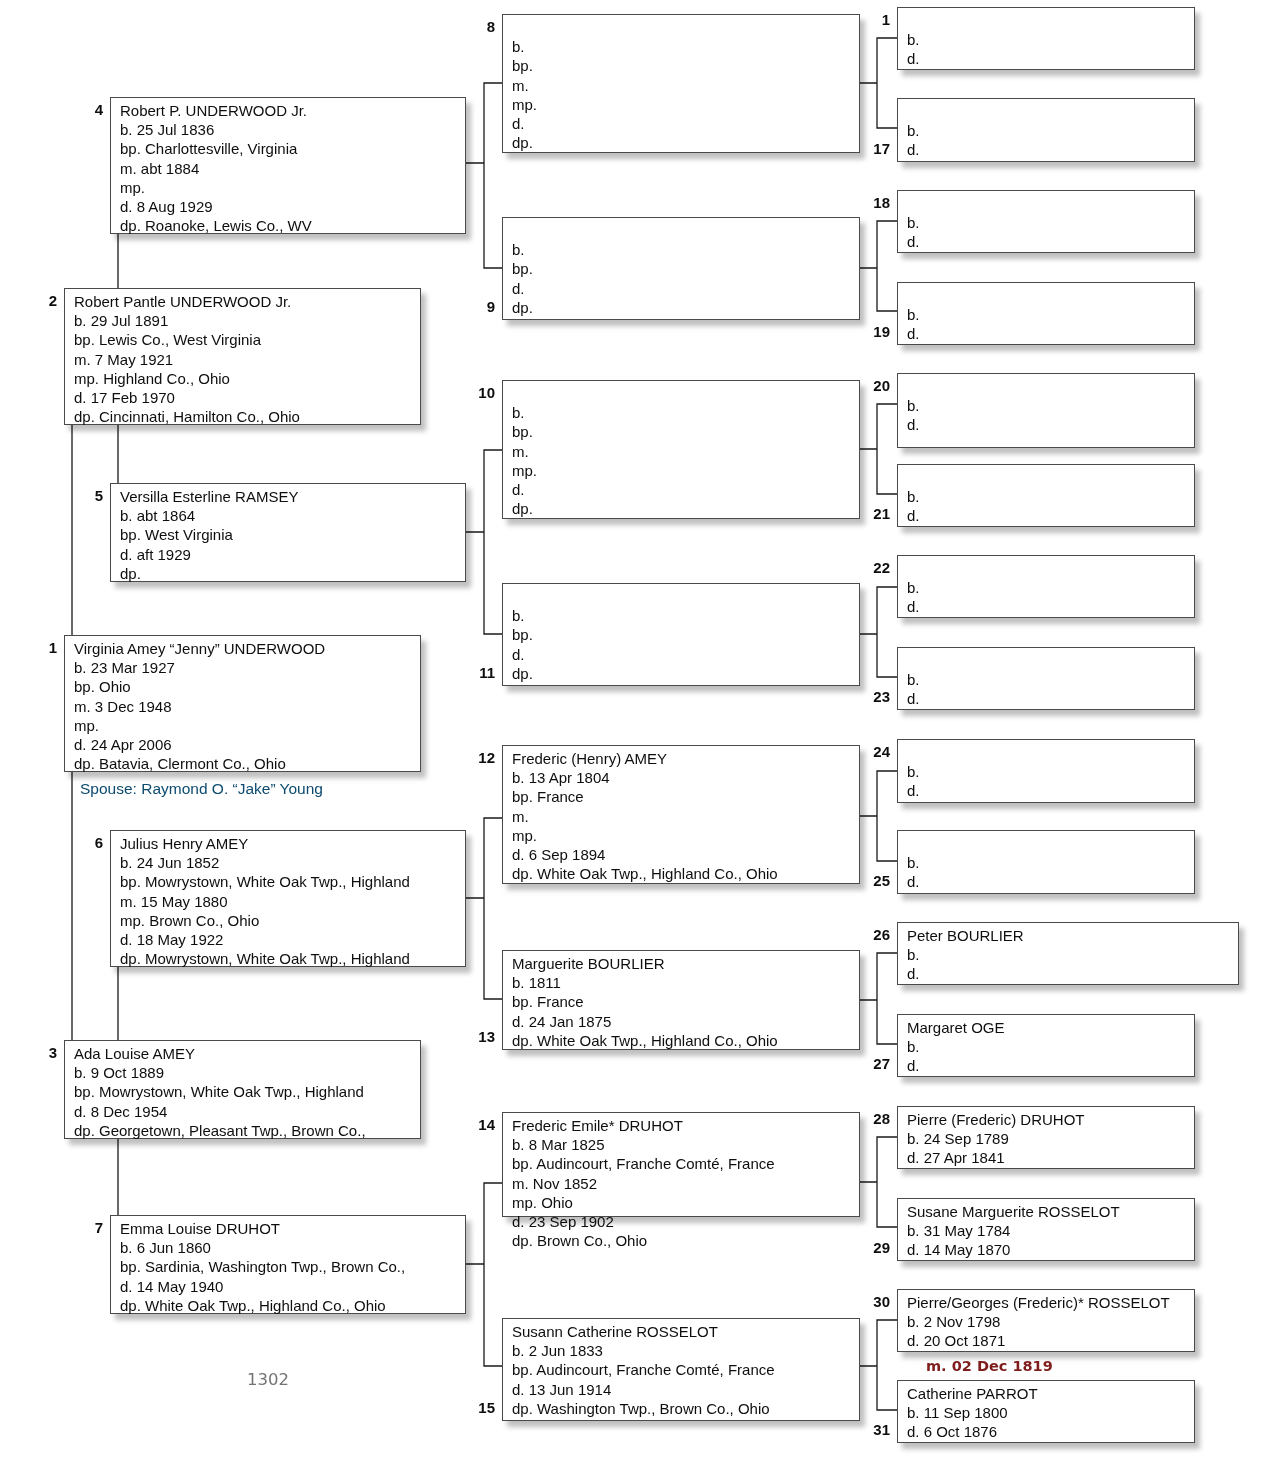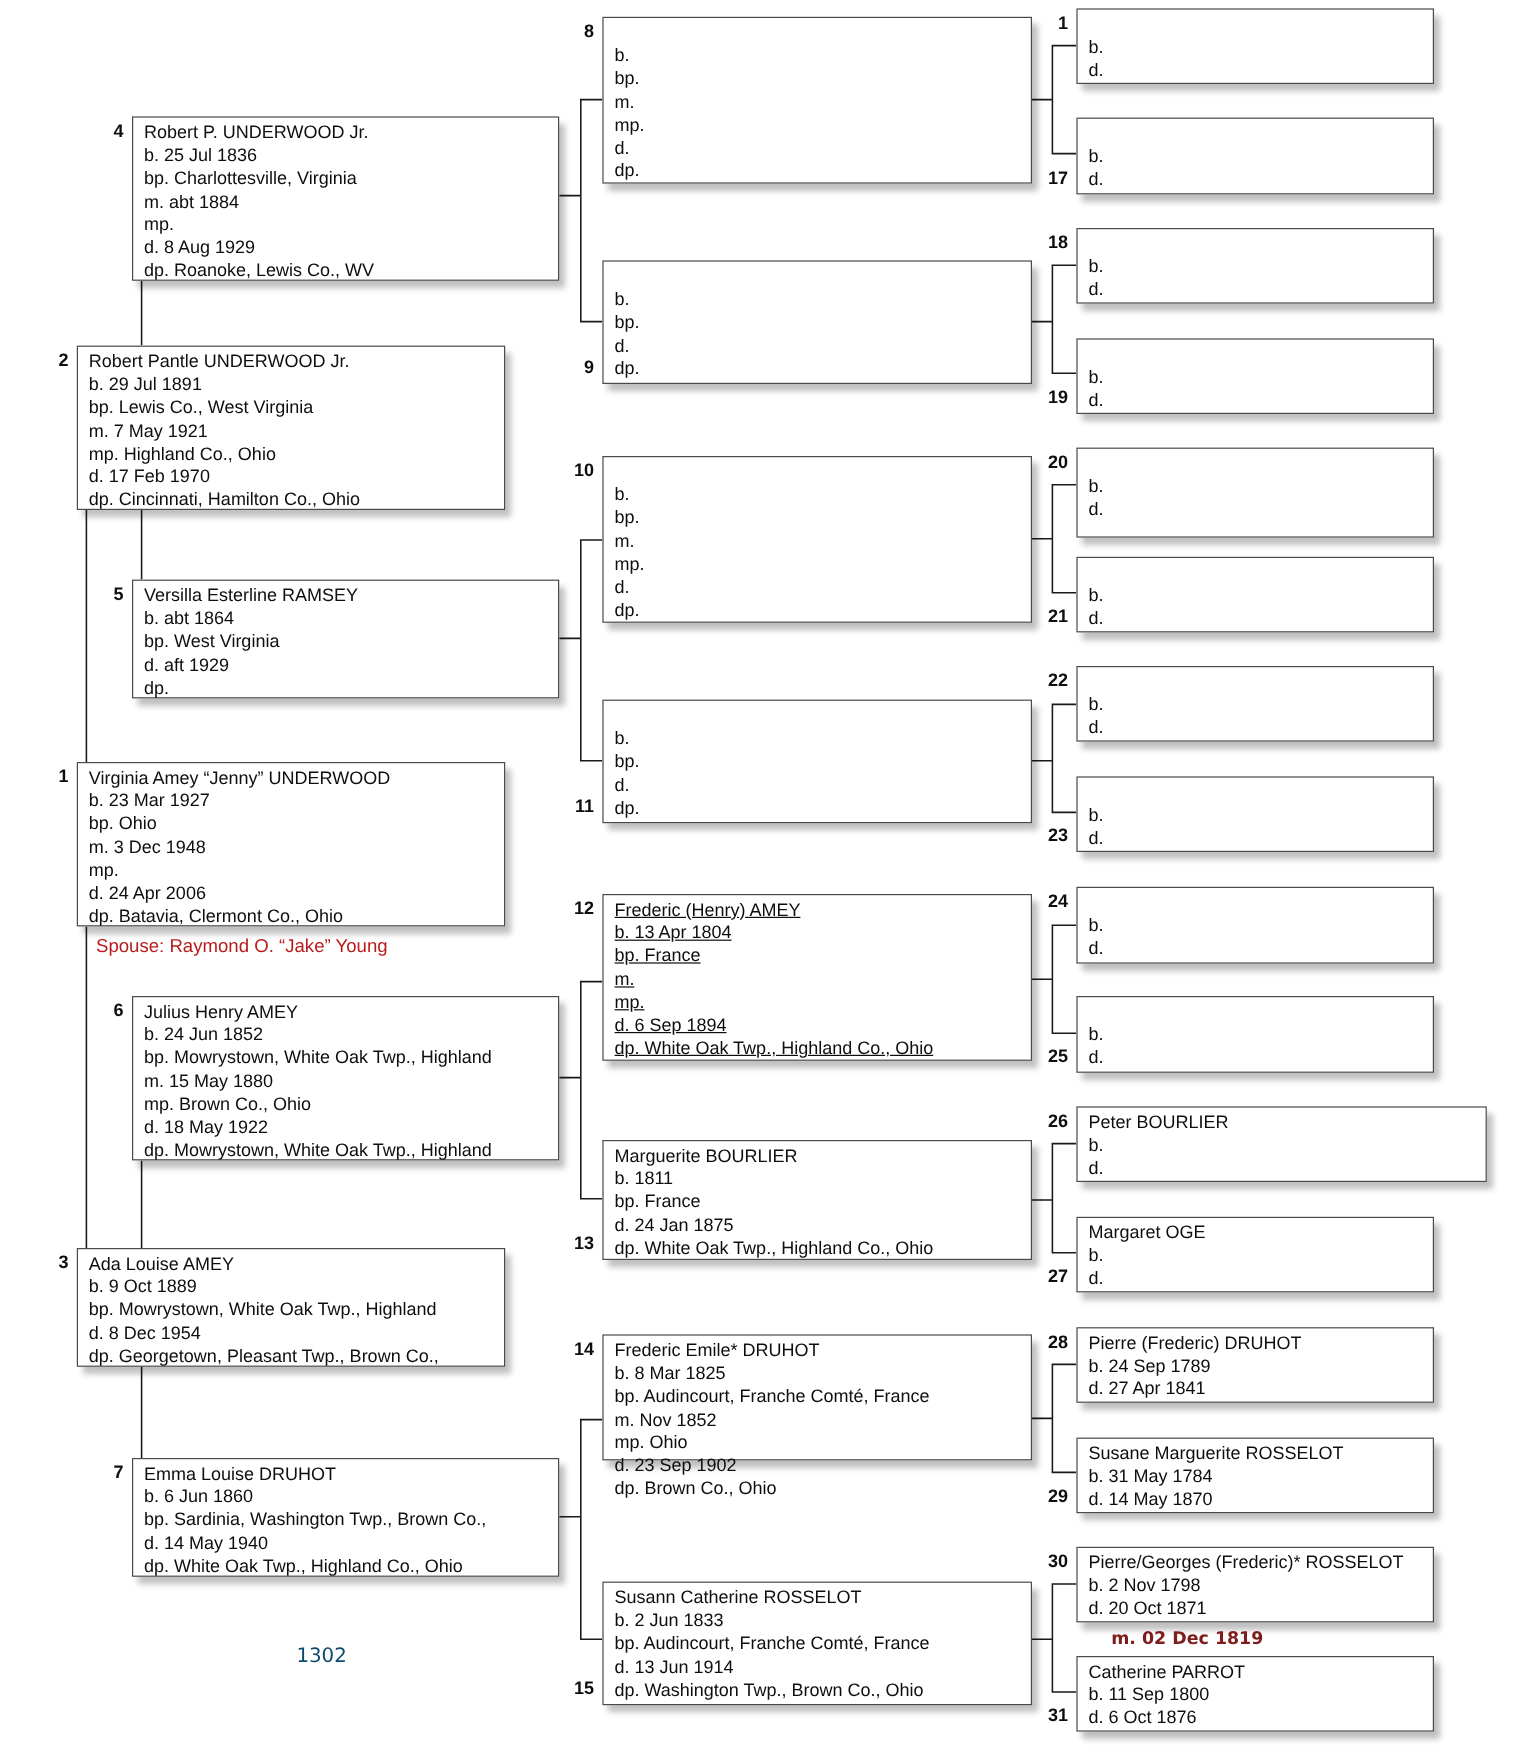--- a/index.html
+++ b/index.html
@@ -27,23 +27,23 @@
   .pnum{
     position:absolute;
     left:-38px;width:30px;
     text-align:right;
     font-weight:bold;
     font-size:15px;line-height:19px;
   }
   .pnum-top{top:2px;}
   .pnum-bottom{bottom:3px;}
   .note{position:absolute;white-space:nowrap;}
-  #spouse-note{left:80px;top:780px;font-size:15.5px;color:#b91c1c;}
+  #spouse-note{left:80px;top:780px;font-size:15.5px;color:#0c4a6e;}
   #marriage-note{left:926px;top:1358px;font-size:14.5px;font-family:"DejaVu Sans", sans-serif;color:#7f1d1d;font-weight:bold;}
-  #page-number{left:247px;top:1370px;font-size:16.5px;font-family:"DejaVu Sans", sans-serif;color:#0c4a6e;}
+  #page-number{left:247px;top:1370px;font-size:16.5px;font-family:"DejaVu Sans", sans-serif;color:#737373;}
 </style>
 </head>
 <body>
 
 <div id="stage" style="background: rgb(255, 255, 255); color: rgb(14, 14, 14);">
 
   <svg id="connectors" viewBox="0 0 1275 1458" xmlns="http://www.w3.org/2000/svg">
     <path d="
       M118 234 V288
       M118 425 V483
@@ -159,21 +159,21 @@
         <div class="pfield">dp.</div>
       </div>
       <div class="pbox" style="left: 502px; top: 583px; width: 358px; height: 103px; border-color: rgb(74, 74, 74);">
         <span class="pnum pnum-bottom">11</span>
         <div class="pname"></div>
         <div class="pfield">b.</div>
         <div class="pfield">bp.</div>
         <div class="pfield">d.</div>
         <div class="pfield">dp.</div>
       </div>
-      <div class="pbox" style="left: 502px; top: 745px; width: 358px; height: 139px; border-color: rgb(74, 74, 74); text-decoration: underline;">
+      <div class="pbox" style="left: 502px; top: 745px; width: 358px; height: 139px; border-color: rgb(74, 74, 74);">
         <span class="pnum pnum-top">12</span>
         <div class="pname">Frederic (Henry) AMEY</div>
         <div class="pfield">b. 13 Apr 1804</div>
         <div class="pfield">bp. France</div>
         <div class="pfield">m.</div>
         <div class="pfield">mp.</div>
         <div class="pfield">d. 6 Sep 1894</div>
         <div class="pfield">dp. White Oak Twp., Highland Co., Ohio</div>
       </div>
       <div class="pbox" style="left: 502px; top: 950px; width: 358px; height: 100px; border-color: rgb(74, 74, 74);">

